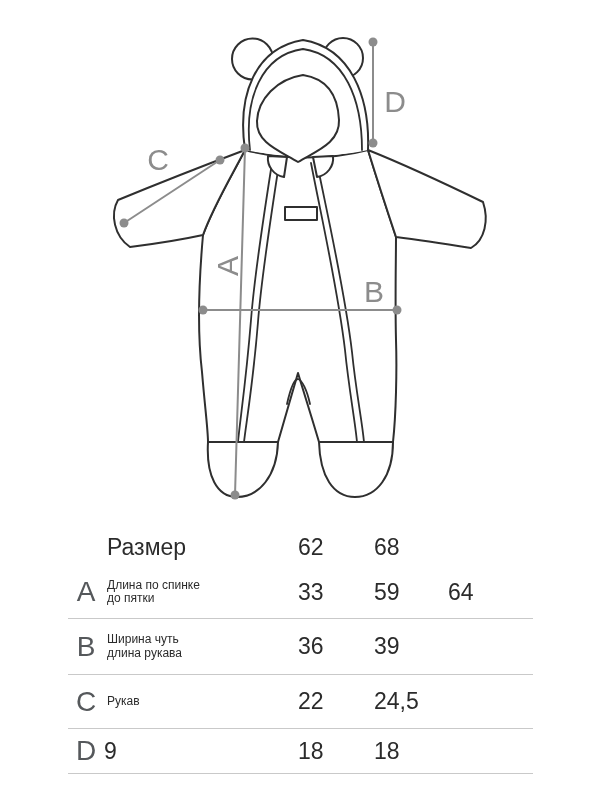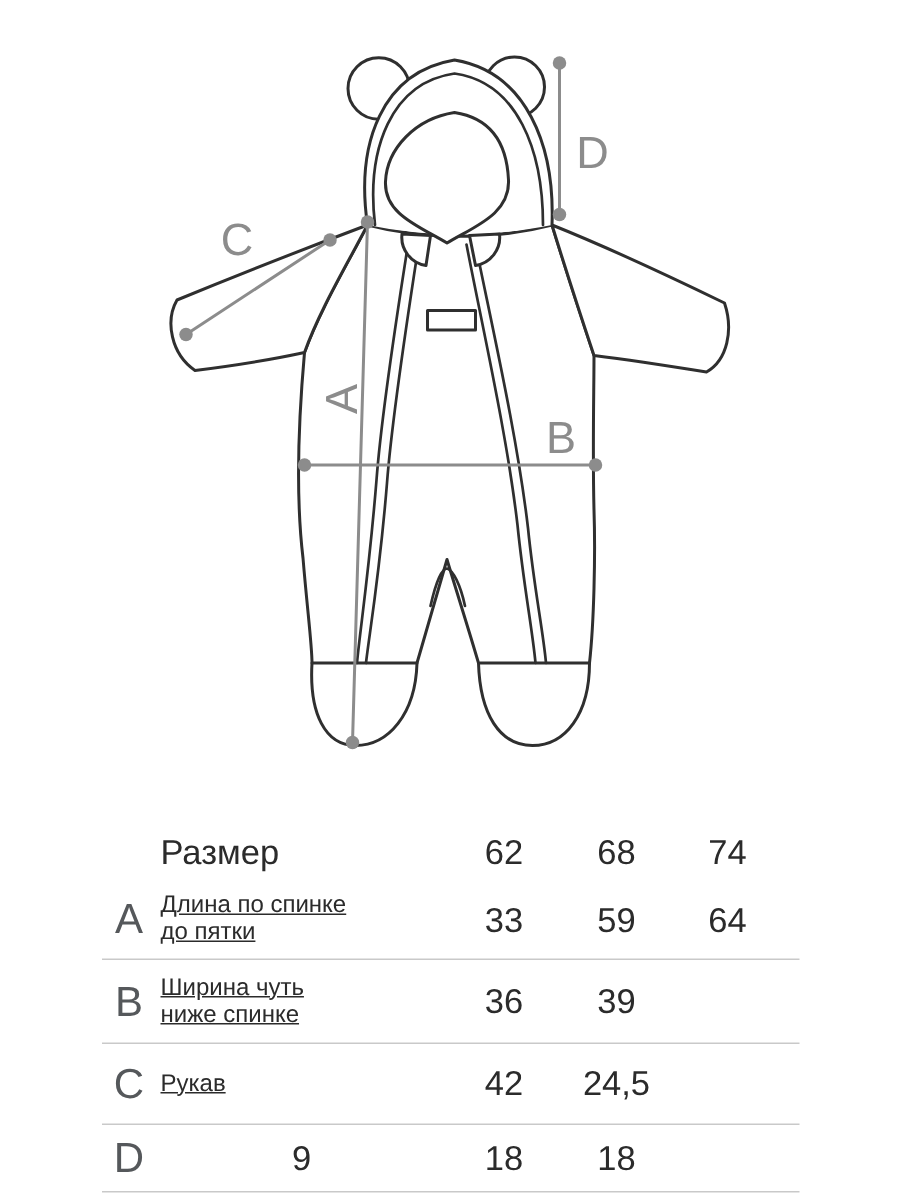--- a/index.html
+++ b/index.html
@@ -13,32 +13,32 @@
   html,body{width:600px;height:800px;background:#ffffff;overflow:hidden;
     font-family:"Liberation Sans",sans-serif;color:var(--text);position:relative;}
   .diagram-wrap{position:absolute;left:0;top:0;width:600px;height:522px;}
   .shape{fill:#ffffff;stroke:var(--outline);stroke-width:2;stroke-linejoin:round;stroke-linecap:round;}
   .line{fill:none;stroke:var(--outline);stroke-width:2;stroke-linejoin:round;stroke-linecap:round;}
   .thin{stroke-width:1.8;}
   .hoodfill{fill:#ffffff;stroke:none;}
   .dim{fill:none;stroke:var(--dimension);stroke-width:2;stroke-linecap:round;}
   .dim-dot{fill:var(--dimension);stroke:none;}
   .dim-label{fill:var(--dimension);font-size:30px;font-family:"Liberation Sans",sans-serif;}
-  .size-table{position:absolute;left:68px;top:550px;width:465px;}
+  .size-table{position:absolute;left:68px;top:529px;width:465px;}
   .t-row{display:grid;grid-template-columns:36px 194px 76px 74px 74px;align-items:center;}
   .t-row.data{border-bottom:1px solid var(--separator);}
   .t-header{height:37px;}
   .row-a{height:53px;}
   .row-b{height:56px;}
   .row-c{height:54px;}
   .row-d{height:45px;}
   .cell-letter{font-size:28px;color:var(--letter);text-align:center;line-height:1;}
-  .cell-desc{font-size:16px;line-height:1.12;color:var(--text);padding-left:3px;text-decoration:underline;}
+  .cell-desc{font-size:12px;line-height:1.12;color:var(--text);padding-left:3px;}
   .cell-size-label{font-size:23px;color:var(--text);padding-left:3px;}
-  .cell-val{font-size:23px;color:var(--text);text-align:center;}
+  .cell-val{font-size:23px;color:var(--text);text-align:left;}
 </style>
 </head>
 <body>
 
 <div class="diagram-wrap">
   <svg width="600" height="522" viewBox="0 0 600 522" xmlns="http://www.w3.org/2000/svg">
 
     <g>
       <circle class="shape" cx="252.5" cy="59" r="20.5"></circle>
       <circle class="shape" cx="343" cy="58" r="20"></circle>
@@ -132,50 +132,49 @@
   </svg>
 </div>
 
 <div class="size-table">
 
   <div class="t-row t-header">
     <div class="cell-letter"></div>
     <div class="cell-size-label">Размер</div>
     <div class="cell-val">62</div>
     <div class="cell-val">68</div>
-    <div class="cell-val">74</div>
   </div>
 
   <div class="t-row data row-a">
     <div class="cell-letter">A</div>
     <div class="cell-desc">
       <span>Длина по спинке</span><br>
       <span>до пятки</span>
     </div>
     <div class="cell-val">33</div>
     <div class="cell-val">59</div>
     <div class="cell-val">64</div>
   </div>
 
   <div class="t-row data row-b">
     <div class="cell-letter">B</div>
     <div class="cell-desc">
       <span>Ширина чуть</span><br>
-      <span>ниже спинке</span>
+      <span>длина рукава</span>
     </div>
     <div class="cell-val">36</div>
     <div class="cell-val">39</div>
   </div>
 
   <div class="t-row data row-c">
     <div class="cell-letter">C</div>
     <div class="cell-desc">
       <span>Рукав</span>
     </div>
-    <div class="cell-val">42</div>
+    <div class="cell-val">22</div>
     <div class="cell-val">24,5</div>
   </div>
 
   <div class="t-row data row-d">
     <div class="cell-letter">D</div>
     <div class="cell-val">9</div>
     <div class="cell-val">18</div>
     <div class="cell-val">18</div>
   </div>
 

